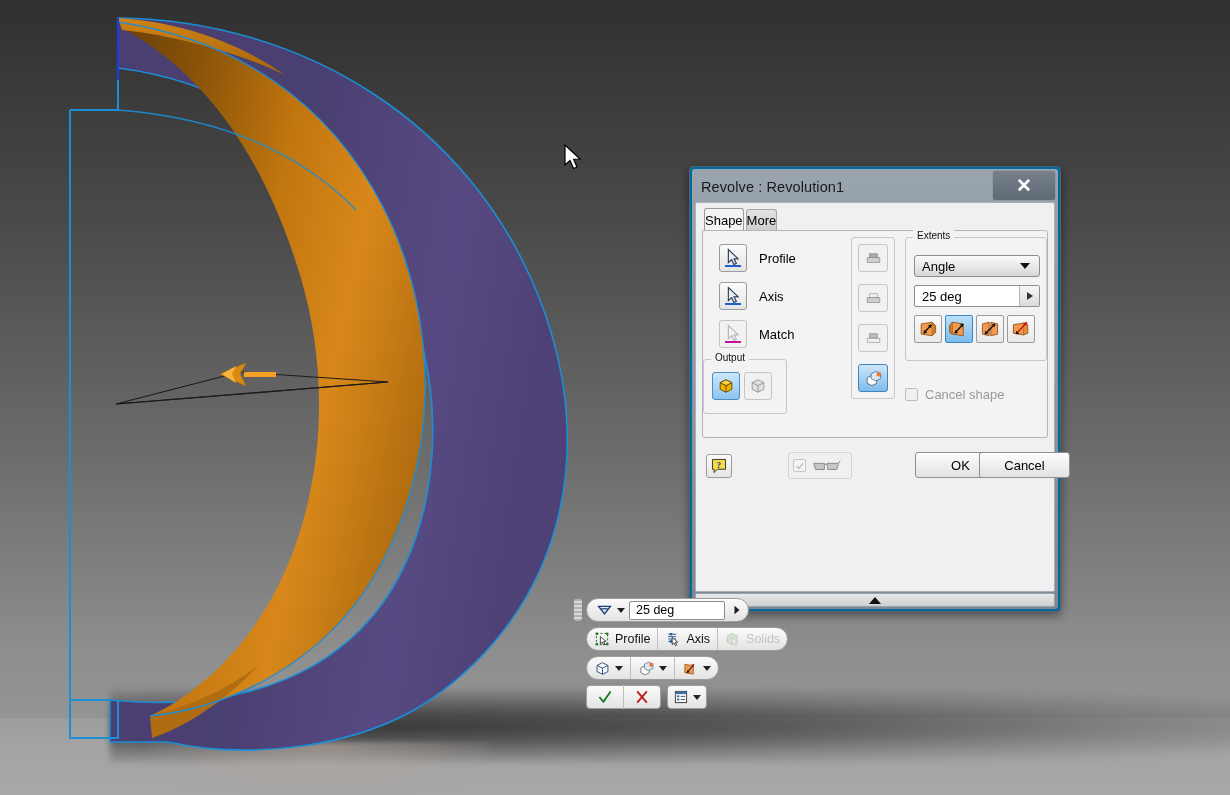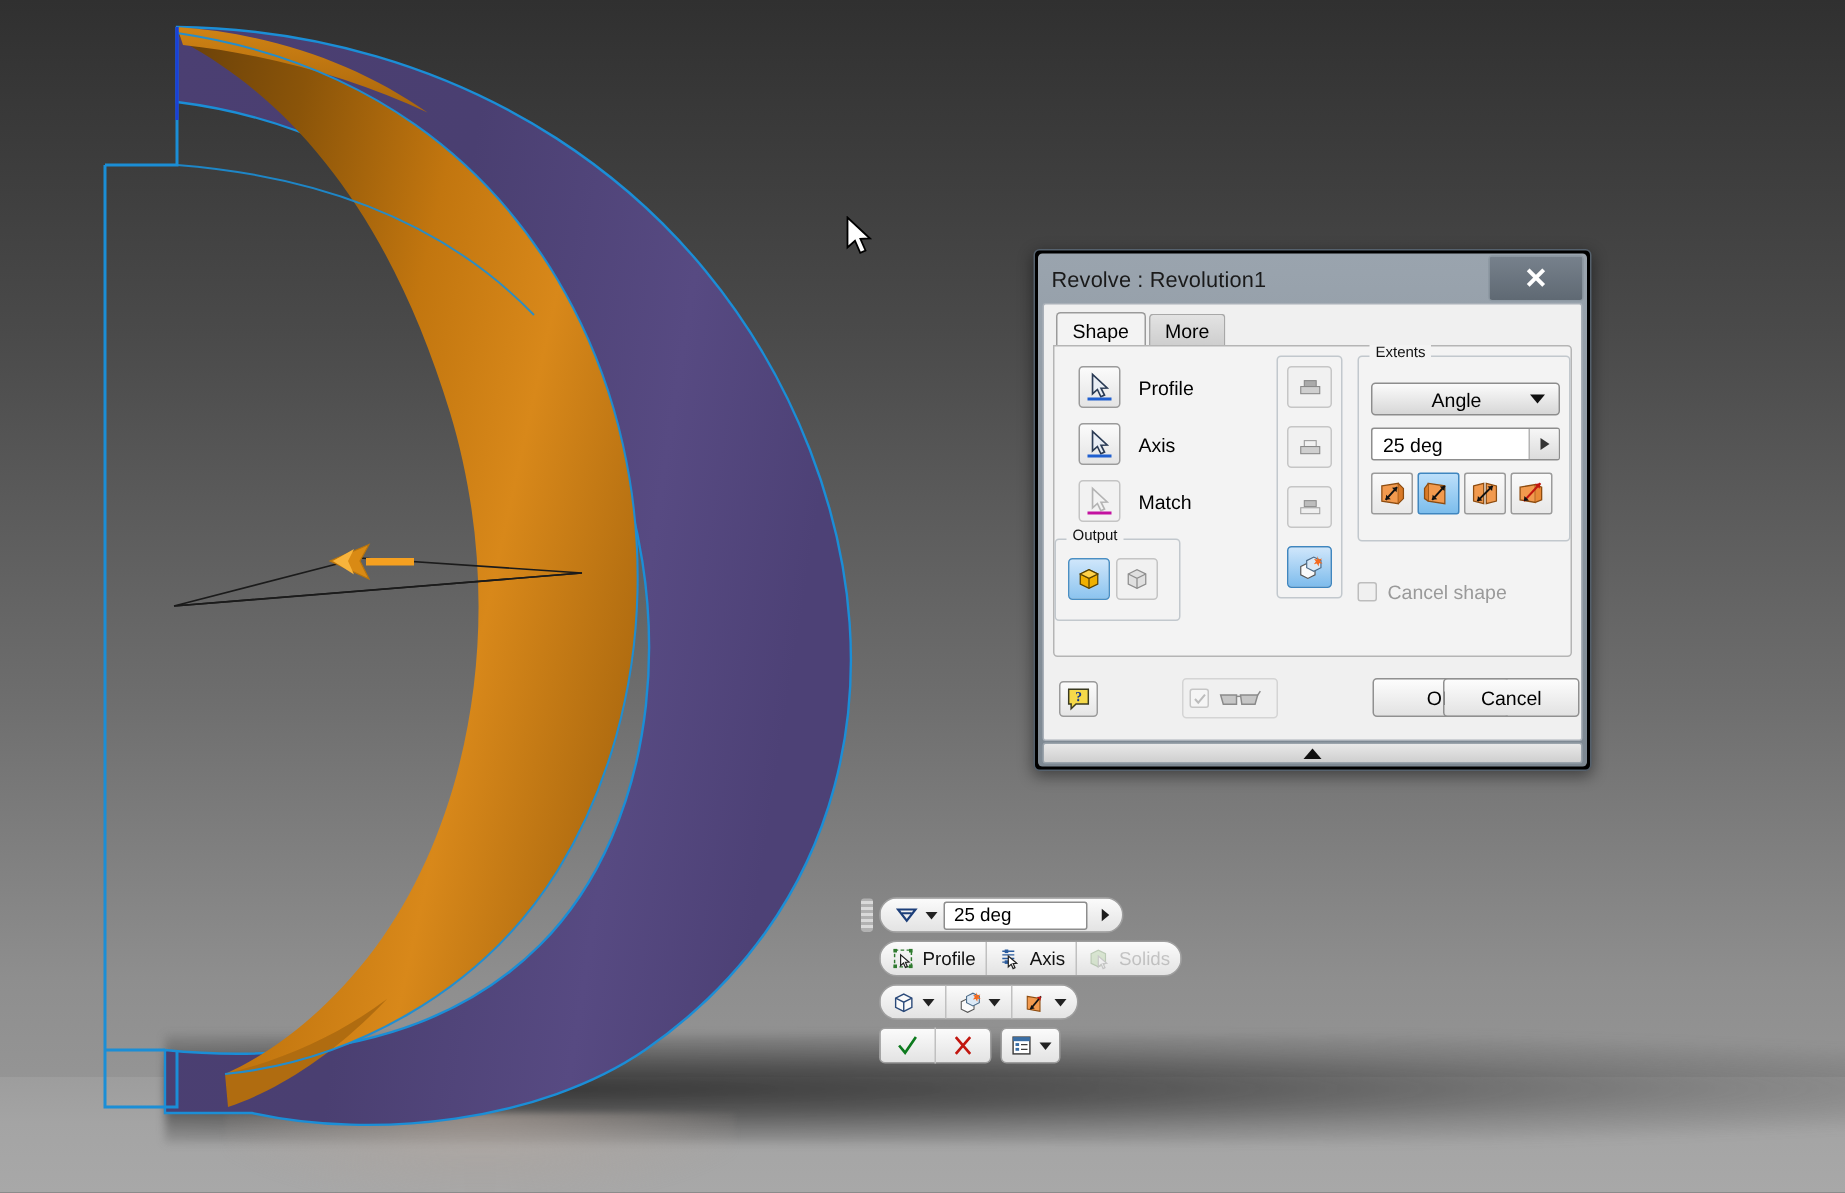--- a/index.html
+++ b/index.html
@@ -29,22 +29,22 @@
     background:radial-gradient(ellipse at 50% 0%, rgba(190,175,165,0.55) 0%, rgba(175,165,158,0.32) 45%, rgba(165,160,158,0.0) 80%);
     filter:blur(2px);
   }
   #model{position:absolute;left:0;top:0;width:1230px;height:795px;}
 
   
   #cursor{position:absolute;left:563px;top:144px;width:20px;height:28px;}
 
   
   #revolve-dialog{
-    position:absolute;left:689px;top:166px;width:372px;height:348px;
-    background:#000000;
+    position:absolute;left:689px;top:166px;width:372px;height:446px;
+    background:#0369a1;
     border:1px solid #55616d;
     border-radius:4px;
     box-shadow:0 3px 10px rgba(0,0,0,0.45);
     box-sizing:border-box;
     padding:2px;
   }
   .dlg-inner{
     width:100%;height:100%;
     background:linear-gradient(to bottom,#9aa4ae 0%,#7d8892 100%);
     border-radius:3px;
@@ -86,21 +86,21 @@
     cursor:pointer;
   }
   .tri-up{
     width:0;height:0;border-left:6px solid transparent;border-right:6px solid transparent;
     border-bottom:7px solid #111;
   }
 
   
   .tabs{position:absolute;left:8px;top:5px;height:23px;display:flex;align-items:flex-end;}
   .tab{
-    height:22px;padding:0 10px;font-size:13px;color:#000;
+    height:22px;padding:0 0;font-size:13px;color:#000;
     display:flex;align-items:center;
     border:1px solid #a8a8a8;border-bottom:none;
     border-radius:3px 3px 0 0;cursor:pointer;
     box-sizing:border-box;
   }
   .tab.active{background:#f3f3f3;height:23px;border-color:#9a9a9a;}
   .tab.inactive{background:linear-gradient(to bottom,#e3e3e3,#cdcdcd);margin-left:2px;}
   .tab-panel{
     position:absolute;left:6px;right:6px;top:27px;height:208px;
     background:#f3f3f3;border:1px solid #b5b5b5;border-radius:0 3px 3px 3px;
@@ -160,21 +160,21 @@
   
   .ext-box{
     position:absolute;border:1px solid #c2c8cd;border-radius:3px;box-sizing:border-box;
   }
   .combo{
     position:absolute;height:22px;
     background:linear-gradient(to bottom,#fbfbfb,#d7d7d7);
     border:1px solid #8d8d8d;border-radius:3px;
     display:flex;align-items:center;box-sizing:border-box;cursor:pointer;
   }
-  .combo-text{margin-left:7px;font-size:13px;color:#000;flex:1;text-align:center;}
+  .combo-text{margin-left:7px;font-size:13px;color:#000;flex:1;}
   .combo-arrow{
     width:0;height:0;border-left:5px solid transparent;border-right:5px solid transparent;
     border-top:6px solid #111;margin-right:9px;
   }
   .spin{
     position:absolute;height:22px;background:#fff;
     border:1px solid #8d8d8d;border-radius:2px;
     display:flex;align-items:center;box-sizing:border-box;
   }
   .spin-text{margin-left:7px;font-size:13px;color:#000;flex:1;}
@@ -518,21 +518,21 @@
         </span>
         <svg viewBox="0 0 34 18" width="30" height="16" style="margin-left:6px;">
           <path d="M2 6 L14 6 L14 13 L4 13 Z" fill="#c6c6c6" stroke="#8a8a8a" stroke-width="1.1"></path>
           <path d="M17 6 L30 6 L28 13 L18 13 Z" fill="#c6c6c6" stroke="#8a8a8a" stroke-width="1.1"></path>
           <path d="M14 7 L17 7" stroke="#8a8a8a" stroke-width="1.1"></path>
           <path d="M30 6 L32 3" stroke="#8a8a8a" stroke-width="1.1" fill="none"></path>
         </svg>
       </div>
 
       <div class="push-btn" style="left:177px;margin-left:36px;">OK</div>
-      <div class="push-btn" style="left:260px;">Cancel</div>
+      <div class="push-btn" style="left:277px;">Cancel</div>
     </div>
   </div>
 
   <div class="collapse-bar">
     <span class="tri-up"></span>
   </div>
  </div>
 </div>
 
 <div id="mini-toolbar">

